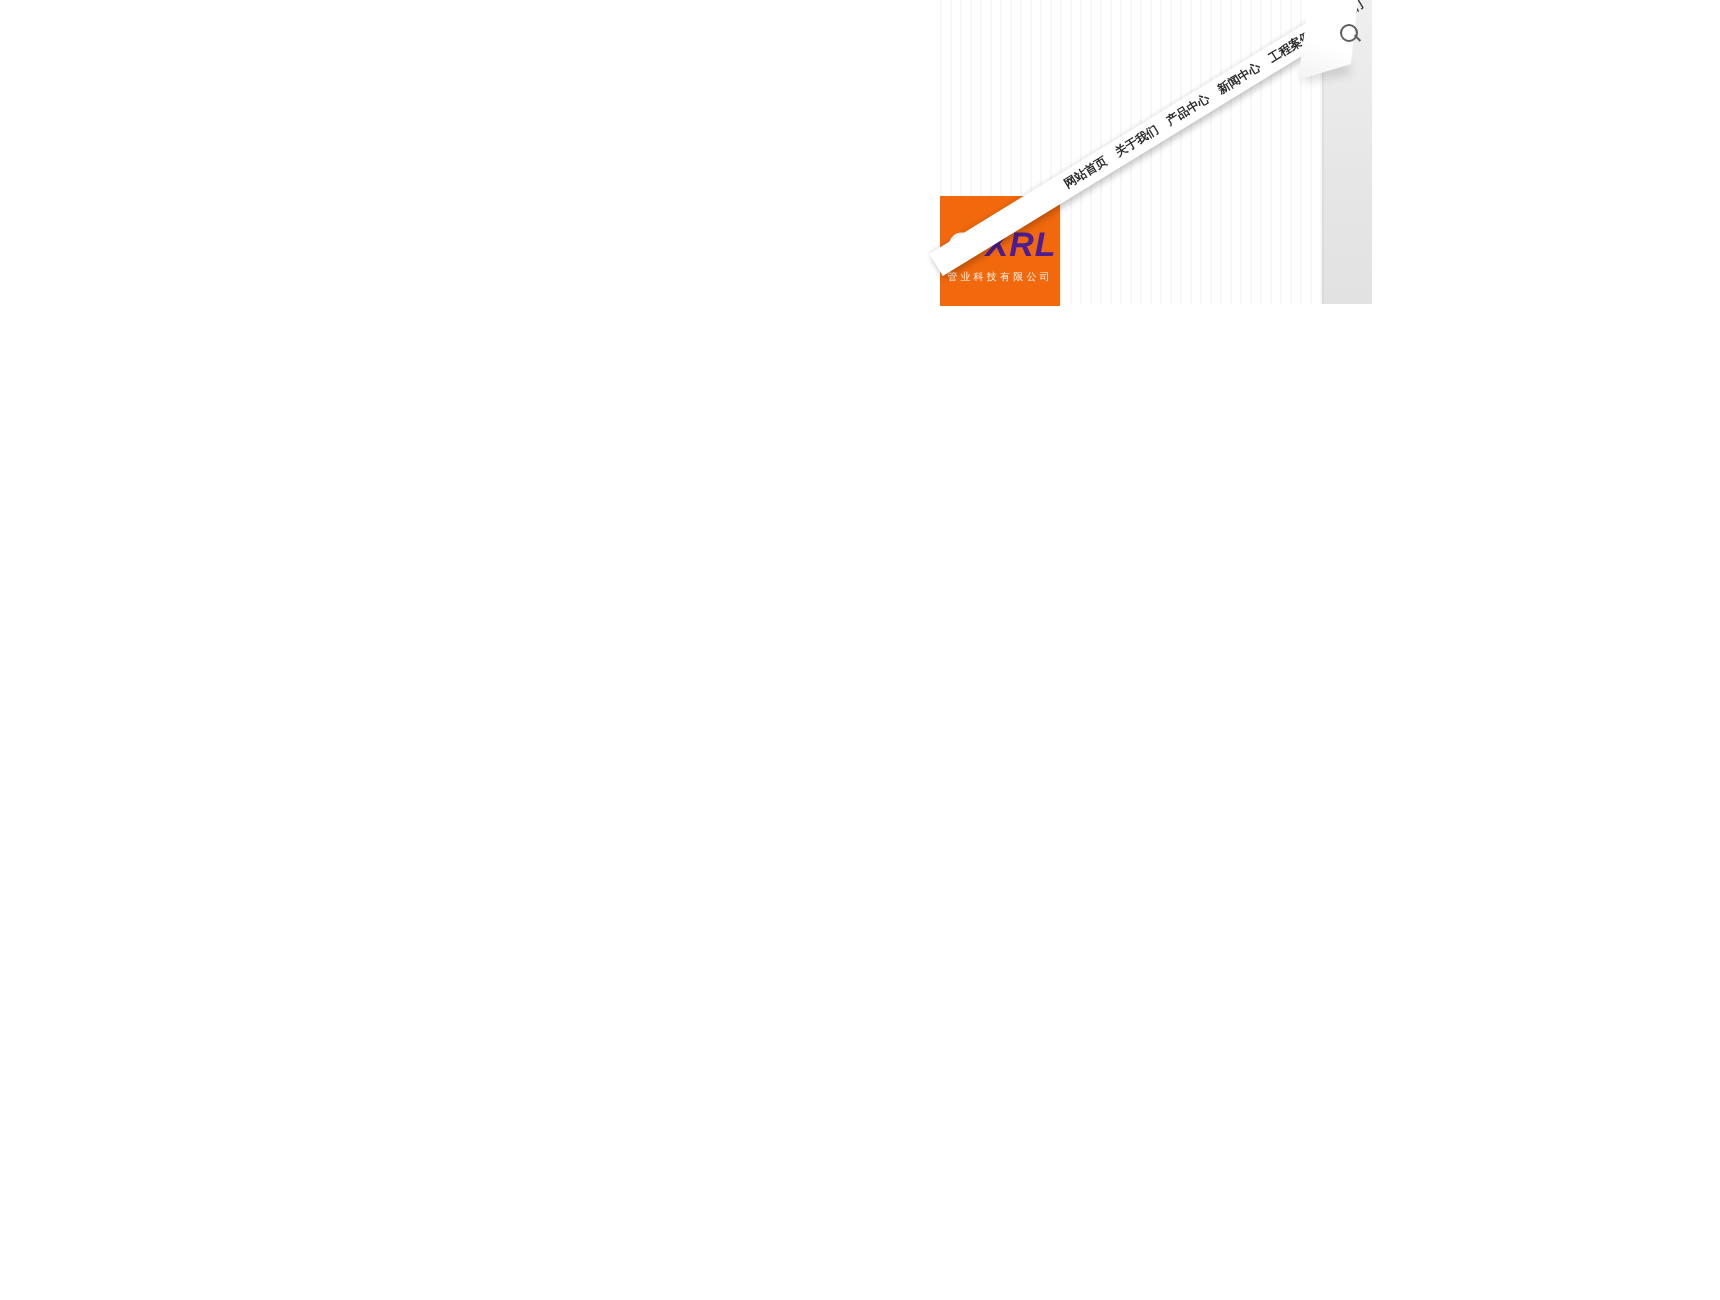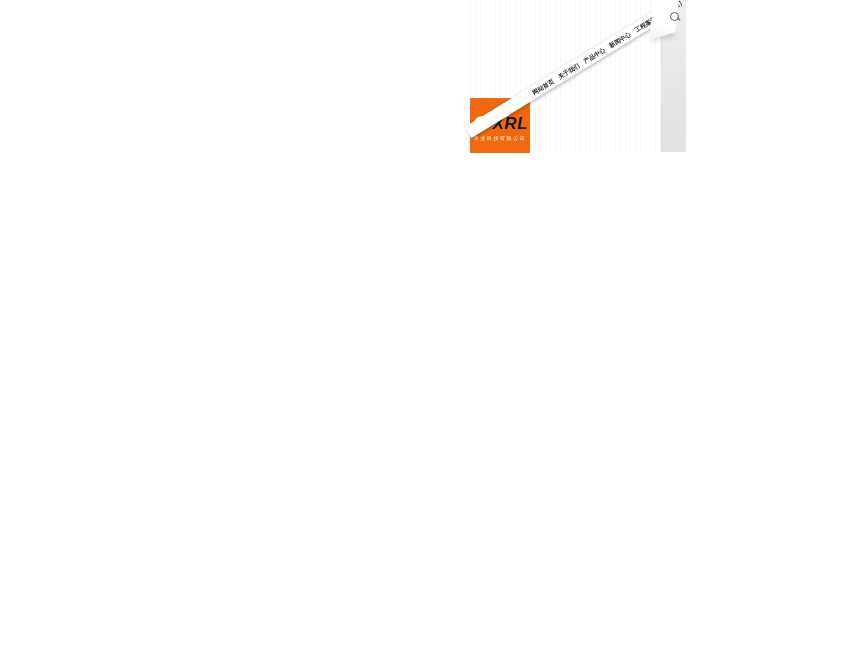--- a/index.html
+++ b/index.html
@@ -57,21 +57,21 @@
   
   .logo-box{
     position:absolute;left:470px;top:98px;width:60px;height:55px;
     background:#f2690d;
     z-index:3;cursor:pointer;
     display:flex;flex-direction:column;align-items:center;justify-content:center;
   }
   .logo-row{display:flex;align-items:center;gap:3px;margin-top:4px;}
   .logo-emblem{width:18px;height:18px;flex:0 0 auto;}
   .logo-text{
-    color:#0f172a;font-style:italic;font-weight:bold;
+    color:#4c1d95;font-style:italic;font-weight:bold;
     font-size:17px;letter-spacing:0.5px;line-height:1;
   }
   .logo-subtext{
     color:#ffffff;font-size:5px;letter-spacing:1.6px;margin-top:3px;
     white-space:nowrap;opacity:0.95;
   }
 
   
   .nav-ribbon{
     position:absolute;left:468px;top:126px;width:238px;height:13px;

